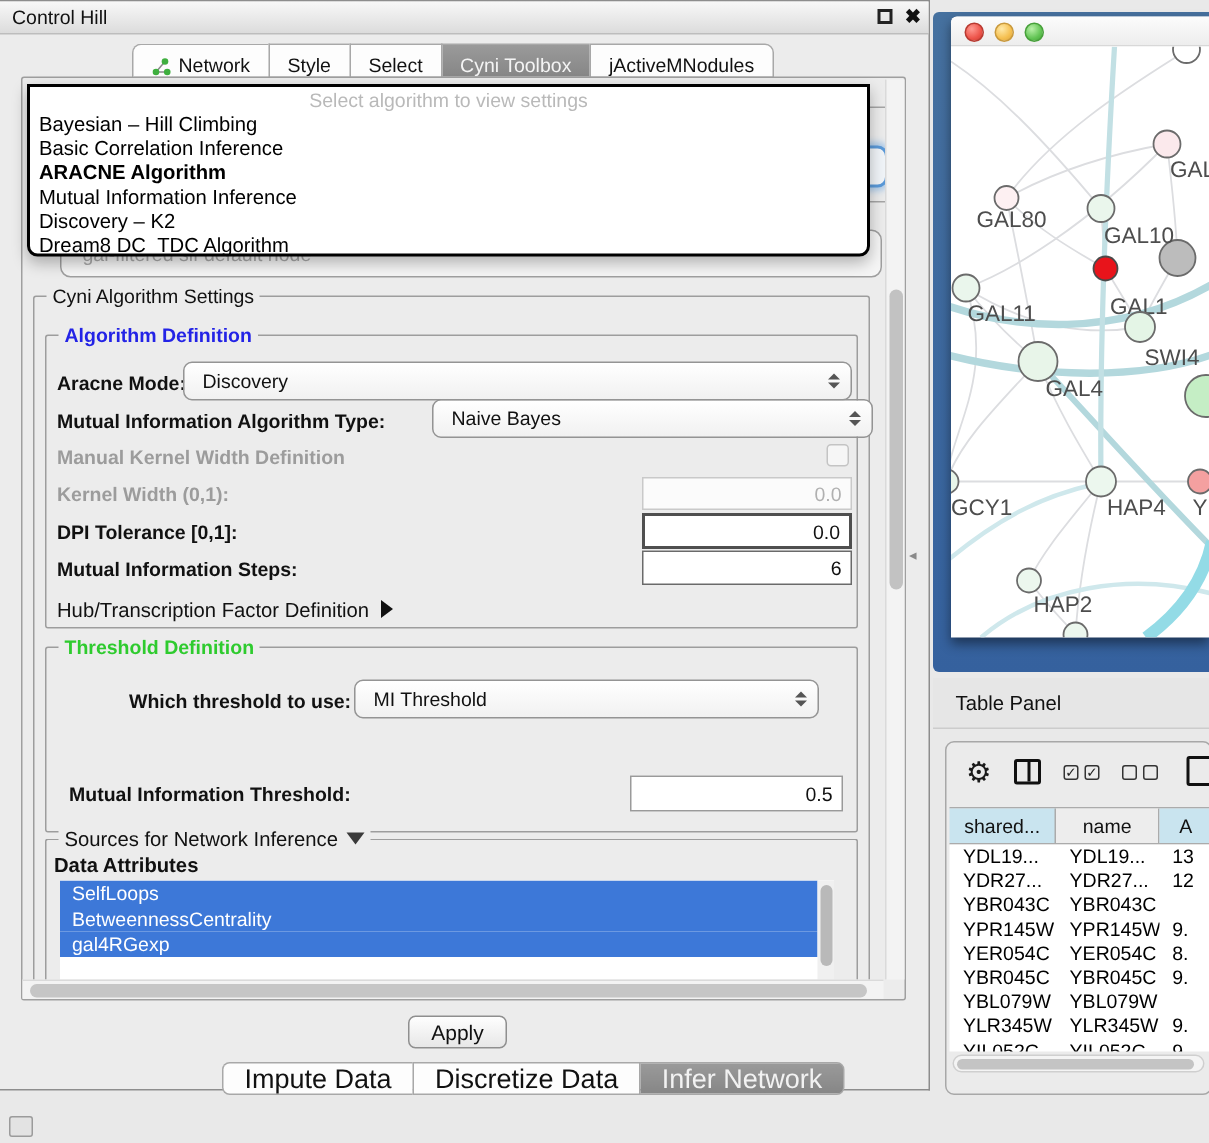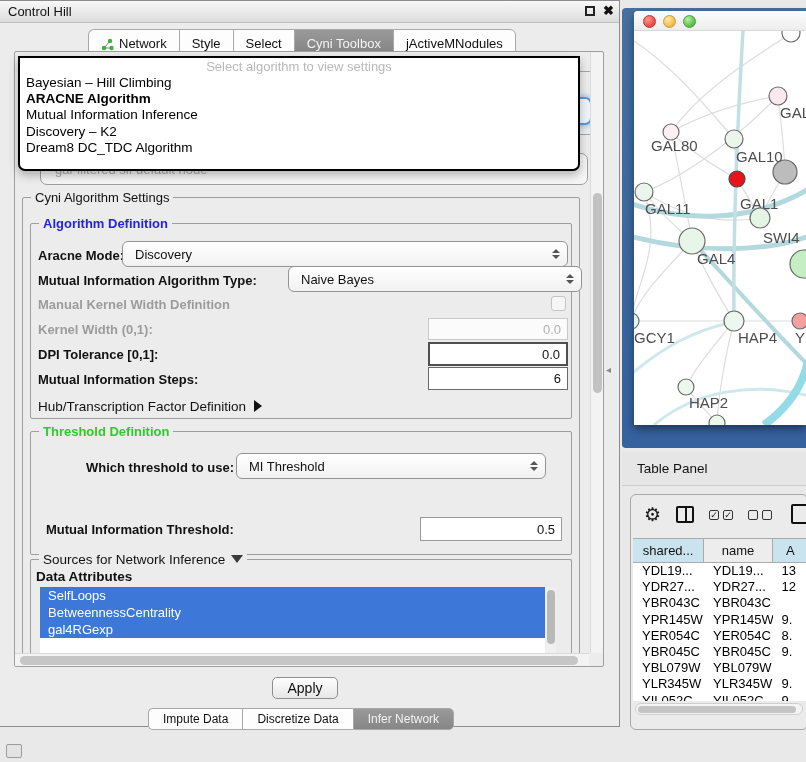--- a/index.html
+++ b/index.html
@@ -82,21 +82,21 @@
   
   .vscroll{position:absolute;right:1px;top:2px;width:13px;height:600px;background:#f3f3f3;border-left:1px solid #dadada;}
   .vscroll .thumb{position:absolute;left:1.5px;top:140px;width:9px;height:200px;background:#c2c2c2;border-radius:5px;}
   .hscroll{position:absolute;left:1px;bottom:1px;width:574px;height:13px;background:#f3f3f3;border-top:1px solid #dadada;}
   .hscroll .thumb{position:absolute;left:5px;top:2px;width:558px;height:9px;background:#c6c6c6;border-radius:5px;}
 
   .apply-btn{position:absolute;left:272px;top:676px;width:66px;height:22px;border:1px solid #8f8f8f;border-radius:5px;
     background:linear-gradient(#fefefe,#e7e7e7);font-size:14px;color:#111;text-align:center;line-height:20px;}
 
   .bottom-tabs{position:absolute;left:148px;top:707px;height:22px;display:flex;}
-  .btab{height:22px;display:flex;align-items:center;padding:0 14px;font-size:12px;color:#111;
+  .btab{height:22px;display:flex;align-items:center;padding:0 14px;font-size:18px;color:#111;
     background:#fdfdfd;border:1px solid #a8a8a8;border-right:none;}
   .btab:first-child{border-radius:5px 0 0 5px;}
   .btab:last-child{border-right:1px solid #a8a8a8;border-radius:0 5px 5px 0;}
   .btab.selected{background:linear-gradient(#9a9a9a,#868686);color:#f2f2f2;}
 
   .divider-grip{position:absolute;left:606px;top:364px;font-size:10px;color:#8a8a8a;}
 
   
   .network-panel{position:absolute;left:622px;top:8px;width:184px;height:440px;
     background:linear-gradient(#46719f,#35619e);border-radius:4px 0 0 4px;}
@@ -179,20 +179,21 @@
     <div class="frag-group"></div>
     <div class="frag-combo-blue"></div>
     <div class="frag-combo">
       <span>gal-filtered sif default node</span>
     </div>
 
     <div class="popup">
       <div class="prompt">Select algorithm to view settings</div>
       <div id="popup-items">
           <div class="item">Bayesian – Hill Climbing</div>
+          <div class="item">Basic Correlation Inference</div>
           <div class="item bold">ARACNE Algorithm</div>
           <div class="item">Mutual Information Inference</div>
           <div class="item">Discovery – K2</div>
           <div class="item">Dream8 DC_TDC Algorithm</div>
         </div>
     </div>
 
     <div class="group" style="left:22px;top:196px;width:558px;height:462px;">
       <span class="legend">Cyni Algorithm Settings</span>
     </div>

